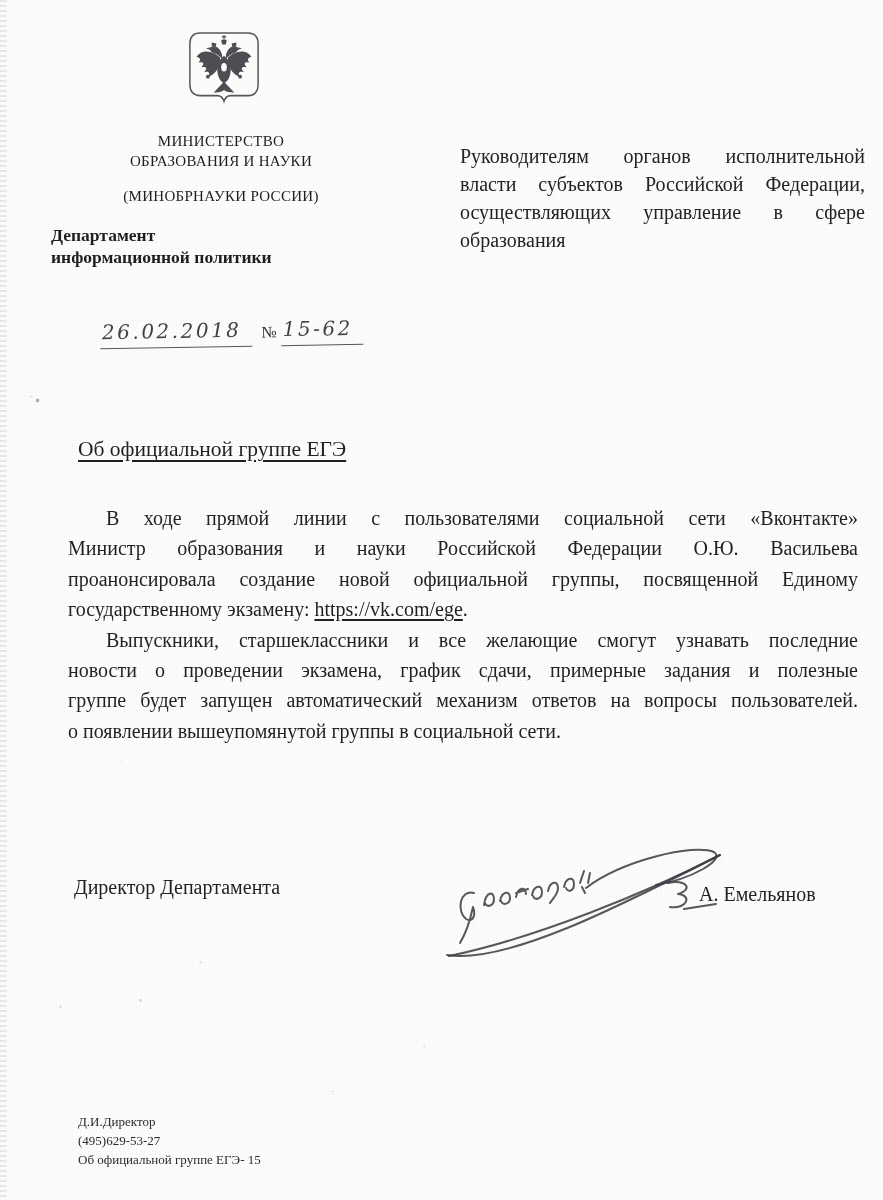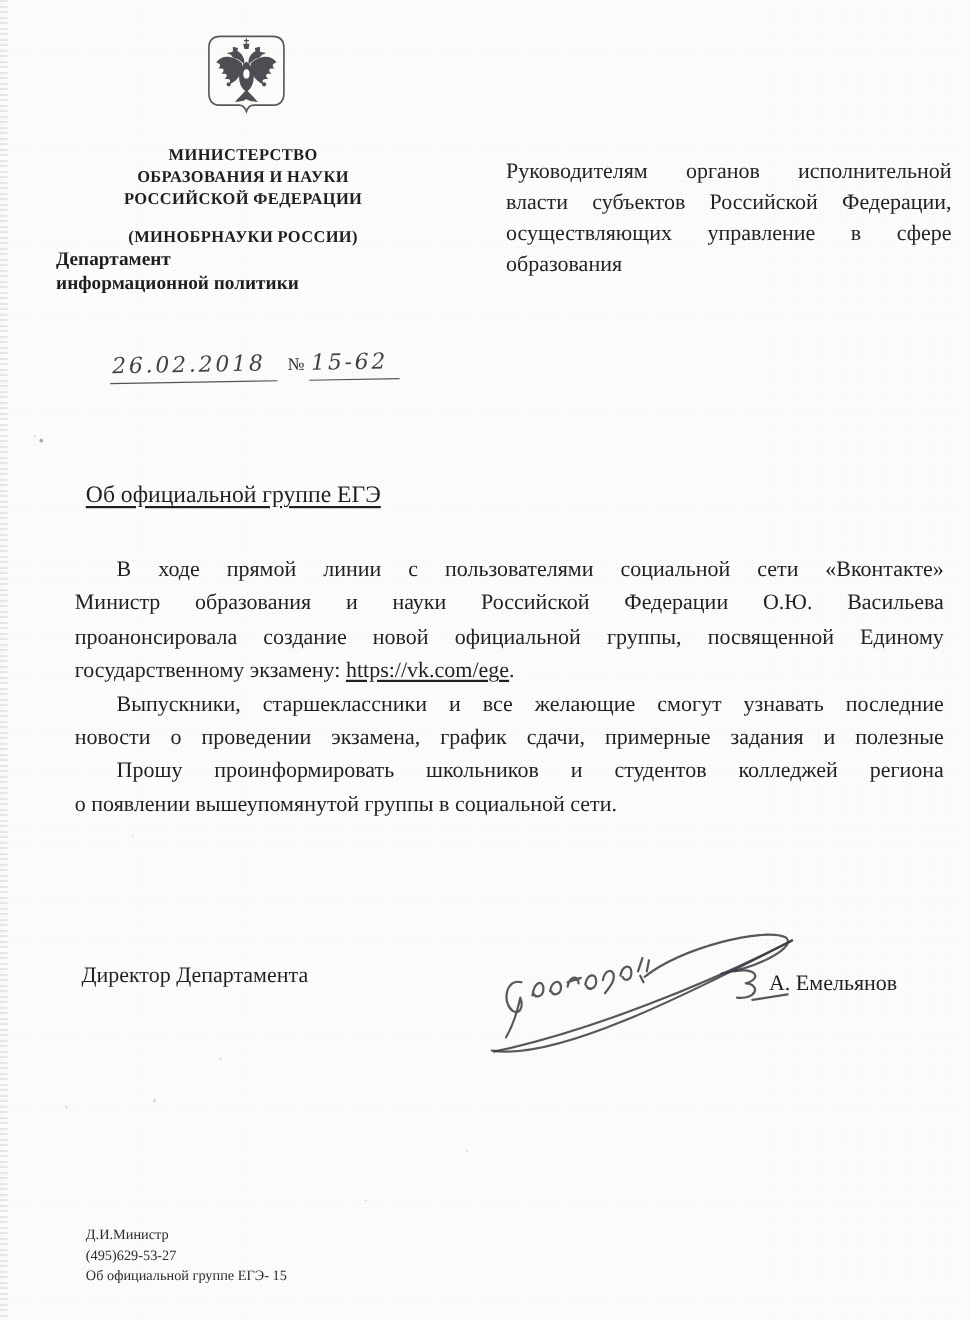--- a/index.html
+++ b/index.html
@@ -20,21 +20,21 @@
       200px 962px 0 .8px rgba(150,150,152,.22),
       830px 223px 0 1px rgba(160,160,162,.2),
       424px 1046px 0 .8px rgba(150,150,152,.2),
       332px 1091px 0 .8px rgba(150,150,152,.18),
       780px 540px 0 .7px rgba(160,160,162,.16),
       120px 760px 0 .7px rgba(160,160,162,.14);}
   .emblem{position:absolute;left:188px;top:30px;width:72px;height:82px;opacity:.92;filter:blur(.3px);}
   .emblem .shield{fill:none;stroke:#4a4a52;stroke-width:1.6;}
   .emblem .eagle{fill:#3f3f46;stroke:none;}
   .ministry{position:absolute;left:51px;top:131px;width:340px;text-align:center;
-    font-weight:bold;font-size:15px;line-height:20px;color:#1d1d22;letter-spacing:.3px;}
+    font-weight:normal;font-size:15px;line-height:20px;color:#1d1d22;letter-spacing:.3px;}
   .ministry .gap{margin-top:15px;}
   .dept{position:absolute;left:51px;top:224px;width:340px;text-align:left;
     font-weight:bold;font-size:17.5px;line-height:22px;color:#1d1d22;}
   .addr{position:absolute;left:51px;top:261px;width:340px;text-align:center;
     font-size:15.5px;line-height:21.5px;color:#222228;}
   .dateline{position:absolute;left:100px;top:318px;display:flex;align-items:flex-end;
     transform:rotate(-1deg);}
   .hand{font-family:"DejaVu Serif", serif;font-style:italic;font-size:20px;
     letter-spacing:2.5px;color:#3f4248;}
   .u{border-bottom:1.6px solid #53555c;padding:0 10px 4px 2px;}
@@ -81,21 +81,20 @@
       <path d="M38,53 C34,58 30,61 27,65 C31,64 34,65 38,62 C42,65 45,64 49,65 C46,61 42,58 38,53 Z"></path>
       <circle cx="21" cy="48" r="2"></circle>
       <circle cx="55" cy="48" r="2"></circle>
       <ellipse cx="38" cy="38" rx="3" ry="4.5" fill="#fcfcfa"></ellipse>
     </g>
   </svg>
 
   <div class="ministry">
     <div>МИНИСТЕРСТВО</div>
     <div>ОБРАЗОВАНИЯ И НАУКИ</div>
-    <div>РОССИЙСКОЙ ФЕДЕРАЦИИ</div>
     <div class="gap">(МИНОБРНАУКИ РОССИИ)</div>
   </div>
 
   <div class="dept">
     <div>Департамент</div>
     <div>информационной политики</div>
   </div>
 
 
   <div class="dateline">
@@ -113,21 +112,21 @@
 
   <div class="subject">Об официальной группе ЕГЭ</div>
 
   <div class="body">
     <div class="bl j ind">В ходе прямой линии с пользователями социальной сети «Вконтакте»</div>
     <div class="bl j">Министр образования и науки Российской Федерации О.Ю. Васильева</div>
     <div class="bl j">проанонсировала создание новой официальной группы, посвященной Единому</div>
     <div class="bl"><span>государственному экзамену: </span><span class="link">https://vk.com/ege</span><span>.</span></div>
     <div class="bl j ind">Выпускники, старшеклассники и все желающие смогут узнавать последние</div>
     <div class="bl j">новости о проведении экзамена, график сдачи, примерные задания и полезные</div>
-    <div class="bl j ind">Прошу проинформировать школьников и студентов колледжей региона</div>
+    <div class="bl j">группе будет запущен автоматический механизм ответов на вопросы пользователей.</div>
     <div class="bl">о появлении вышеупомянутой группы в социальной сети.</div>
   </div>
 
   <div class="sig-pos">Директор Департамента</div>
 
   <svg class="sig" viewBox="0 0 292 122" aria-hidden="true">
     <path d="M11,112 C70,122 190,60 284,12"></path>
     <path d="M284,12 C210,50 100,95 13,113"></path>
     <path d="M150,45 C185,18 258,0 278,9 C290,17 255,36 220,42"></path>
     <path d="M232,40 C250,36 258,46 242,51 C256,52 252,66 234,64"></path>
@@ -139,17 +138,17 @@
     <path d="M96,52 C98,42 106,41 106,49 C106,56 99,58 97,53"></path>
     <path d="M112,48 C114,38 122,37 122,45 C122,52 116,56 114,60"></path>
     <path d="M128,44 C130,34 138,33 138,41 C138,48 132,50 130,45"></path>
     <path d="M144,40 L148,28 M146,44 L149,50"></path>
     <path d="M154,30 L152,40"></path>
   </svg>
 
   <div class="sig-name">А. Емельянов</div>
 
   <div class="footer">
-    <div>Д.И.Министр</div>
+    <div>Д.И.Директор</div>
     <div>(495)629-53-27</div>
     <div>Об официальной группе ЕГЭ- 15</div>
   </div>
 </div>
 
 </body></html>

